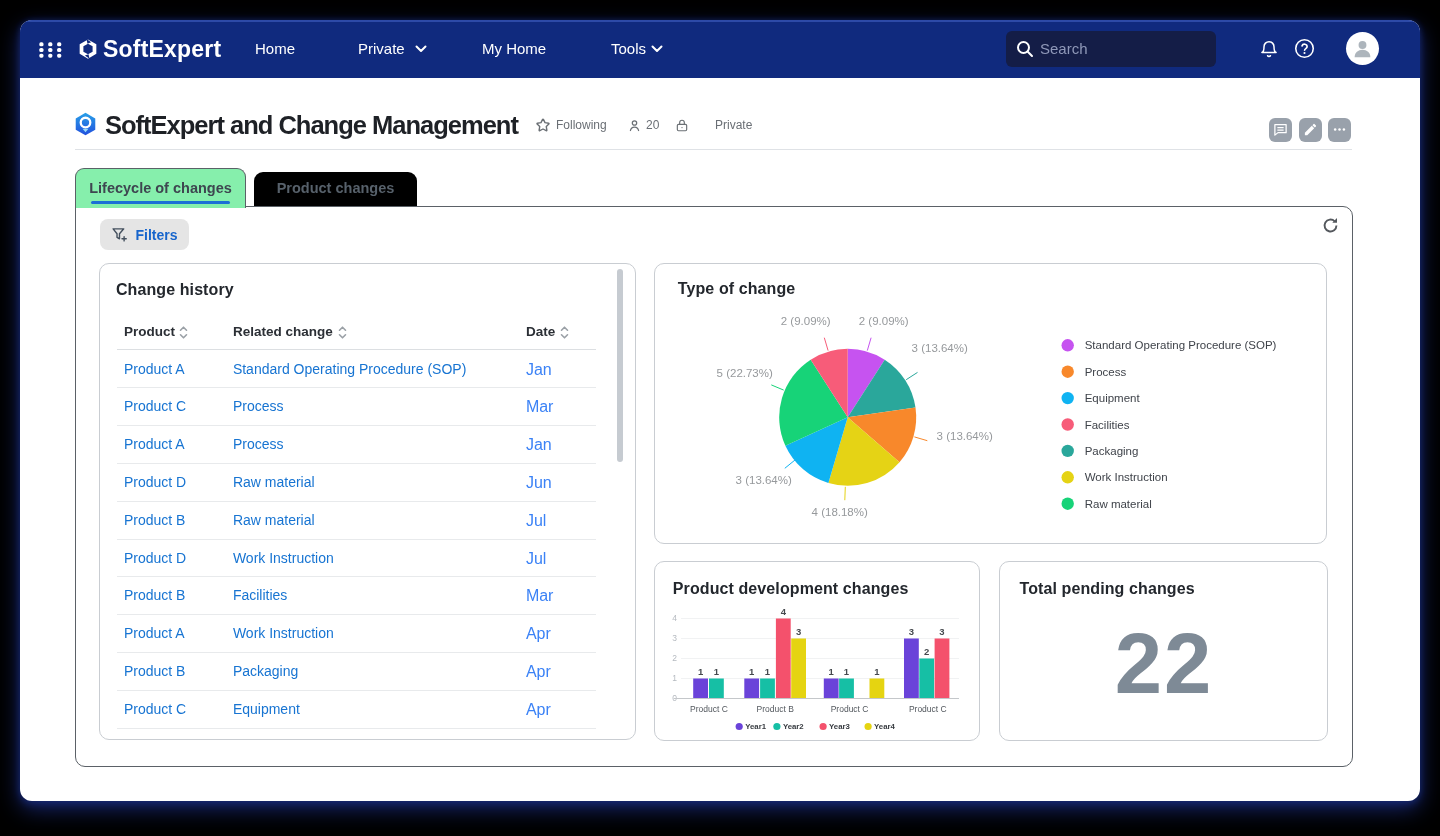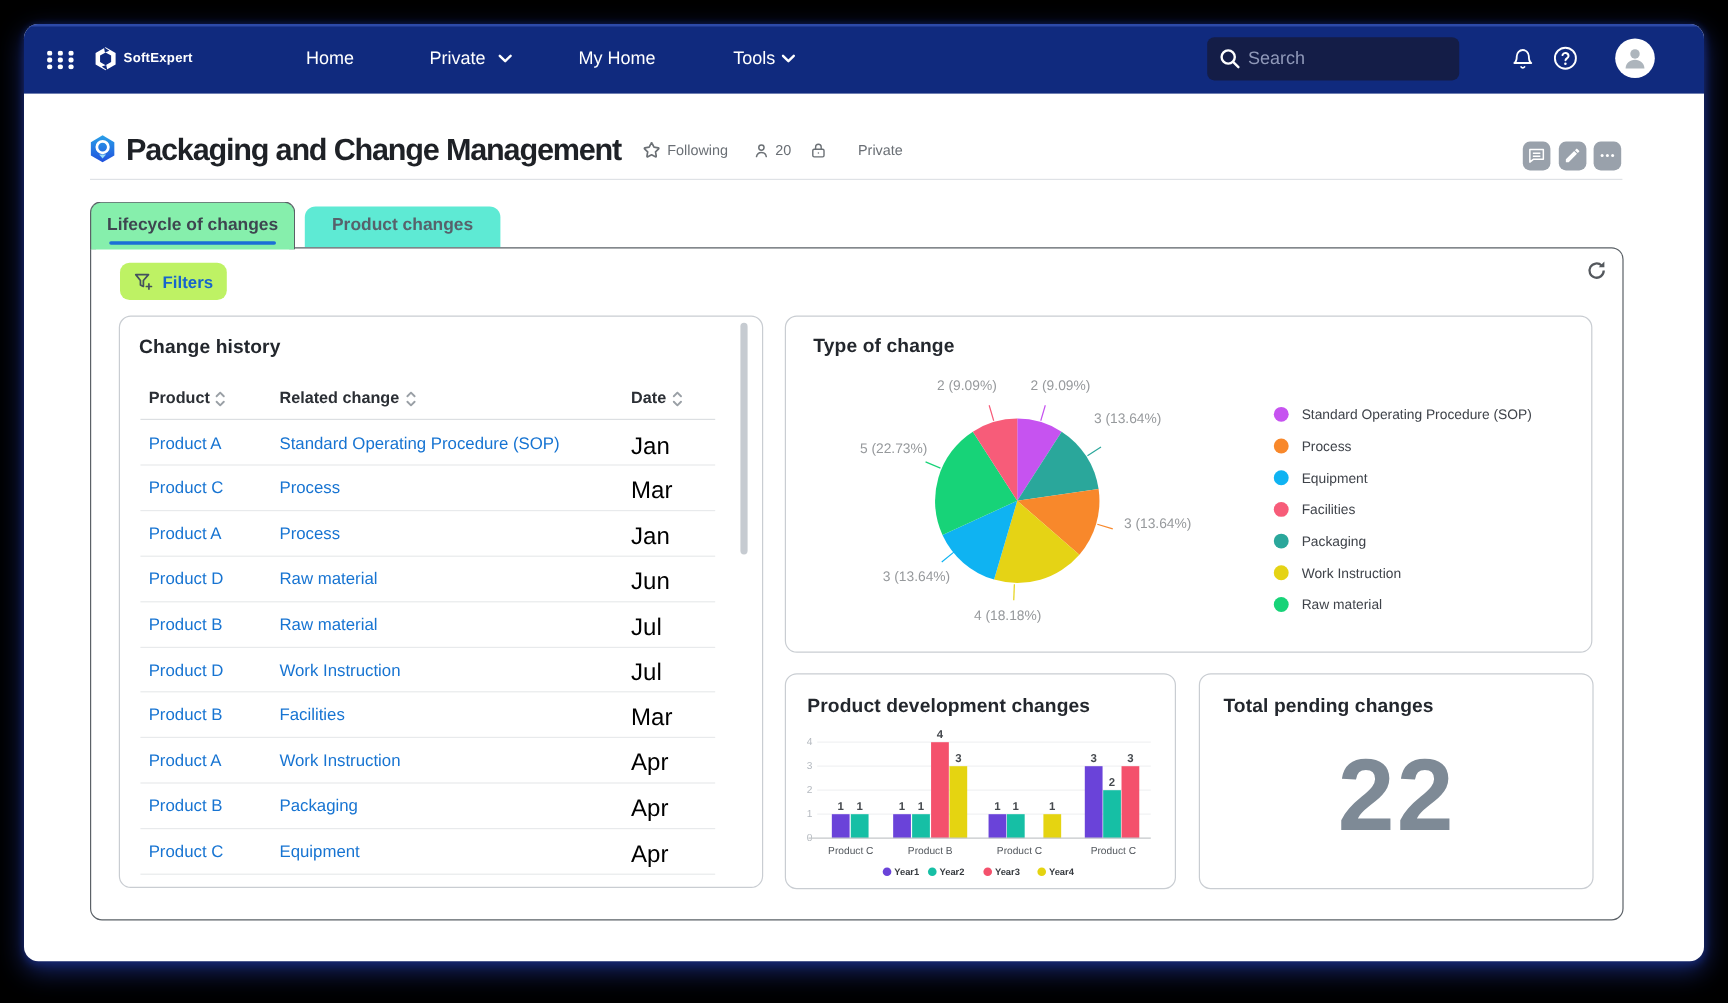--- a/index.html
+++ b/index.html
@@ -3,49 +3,49 @@
 <meta charset="utf-8">
 <style>
 * { margin:0; padding:0; box-sizing:border-box; }
 html,body { width:1440px; height:836px; background:#000; font-family:"Liberation Sans", sans-serif; overflow:hidden; }
 #win { position:absolute; left:20px; top:20px; width:1400px; height:781px; background:#fff; border-radius:12px; box-shadow:0 8px 22px 0 rgba(26,44,124,.85), 0 3px 8px rgba(30,52,140,.5), 0 0 6px rgba(30,55,150,.35); }
 #winclip { position:absolute; inset:0; border-radius:12px; overflow:hidden; }
 .abs { position:absolute; }
 
 #nav { position:absolute; left:0; top:0; width:1400px; height:58px; background:#102a7e; box-shadow:inset 0 2px 0 rgba(70,100,200,.55); }
 .navitem { position:absolute; top:0; height:58px; line-height:58px; color:#fff; font-size:15px; font-weight:500; }
-#logo-text { position:absolute; left:83px; top:0; height:58px; line-height:58px; color:#fff; font-size:11px; font-weight:700; letter-spacing:.2px; }
+#logo-text { position:absolute; left:83px; top:0; height:58px; line-height:58px; color:#fff; font-size:23px; font-weight:700; letter-spacing:.2px; }
 #search { position:absolute; left:986px; top:11px; width:210px; height:36px; background:#141d47; border-radius:6px; color:#8f98b8; font-size:15px; line-height:36px; }
 #avatar { position:absolute; left:1326px; top:12px; width:33px; height:33px; background:#fff; border-radius:50%; }
 
 #title { position:absolute; left:85px; top:91px; font-size:25.5px; font-weight:700; color:#1e2126; letter-spacing:-1px; }
 .meta { position:absolute; top:98px; font-size:12px; color:#6a6f75; font-weight:500; }
 .actbtn { position:absolute; top:98px; width:23px; height:24px; background:#99a1ab; border-radius:6px; }
 #hr1 { position:absolute; left:55px; top:129px; width:1277px; height:1px; background:#dfe2e6; }
 
 #tab1 { position:absolute; left:55px; top:148px; width:171px; height:40px; background:#86efac; border:1.5px solid #5b6167; border-bottom:none; border-radius:9px 9px 0 0; z-index:3; }
 #tab1 span { position:absolute; left:0; right:0; top:11px; text-align:center; font-size:14.5px; font-weight:700; color:#3e4650; }
 #tab1 i { position:absolute; left:15px; right:15px; bottom:4px; height:3px; border-radius:2px; background:#1b6fd6; }
-#tab2 { position:absolute; left:234px; top:152px; width:163px; height:34px; background:#5eead4; border-radius:9px 9px 0 0; z-index:1; }
+#tab2 { position:absolute; left:234px; top:152px; width:163px; height:34px; background:#000000; border-radius:9px 9px 0 0; z-index:1; }
 #tab2 span { position:absolute; left:0; right:0; top:8px; text-align:center; font-size:14.5px; font-weight:700; color:#57616b; }
 #cont { position:absolute; left:55px; top:186px; width:1278px; height:561px; border:1.5px solid #5b6167; border-radius:0 10px 10px 10px; background:#fff; z-index:2; }
 
-#filters { position:absolute; left:23.5px; top:12px; width:89px; height:31px; background:#bef264; border-radius:8px; }
+#filters { position:absolute; left:23.5px; top:12px; width:89px; height:31px; background:#e5e5e5; border-radius:8px; }
 #filters span { position:absolute; left:36px; top:8px; font-size:14px; font-weight:700; color:#1765cc; }
 
 .card { position:absolute; background:#fff; border:1px solid #c9cdd2; border-radius:10px; }
 .cardtitle { position:absolute; font-size:16px; font-weight:700; color:#23272d; letter-spacing:.1px; }
 #card-hist { left:22.9px; top:55.5px; width:537px; height:477px; }
 #card-pie  { left:577.8px; top:56.2px; width:673px; height:281px; }
 #card-bar  { left:577.8px; top:354.3px; width:326px; height:180px; }
 #card-tot  { left:922.5px; top:354.3px; width:329px; height:180px; }
 
 .th { position:absolute; font-size:13.5px; font-weight:700; color:#2b2f35; }
 .tlink { position:absolute; font-size:14px; color:#1774d2; }
-.tdate { position:absolute; left:426px; font-size:20px; color:#000000; }
+.tdate { position:absolute; left:426px; font-size:16px; color:#3b82f6; }
 .tdiv { position:absolute; left:17px; width:479px; height:1px; background:#e8eaec; }
 #num22 { position:absolute; left:0; width:329px; top:53px; text-align:center; font-size:85px; font-weight:700; color:#7e8a96; letter-spacing:2px; }
 </style>
 </head>
 <body>
 <div id="win">
     <div id="winclip">
 
   <div id="nav">
     <svg class="abs" style="left:18.8px;top:21.5px" width="24" height="16" viewBox="0 0 24 16">
@@ -105,21 +105,21 @@
     <defs>
           <linearGradient id="pg" x1="0" y1="0" x2="0" y2="1">
             <stop offset="0" stop-color="#29a0e8"></stop>
             <stop offset="1" stop-color="#2150dd"></stop>
           </linearGradient>
         </defs>
     <path fill="url(#pg)" d="M12 .8 22.2 6.7 V18.4 L12 24.3 1.8 18.4 V6.7 Z"></path>
     <circle cx="12" cy="11" r="5" fill="none" stroke="#fff" stroke-width="2.4"></circle>
     <path d="M9 17.5 h6 L12 21 Z" fill="#9adcf8"></path>
   </svg>
-  <div id="title">Packaging and Change Management</div>
+  <div id="title">SoftExpert and Change Management</div>
   <svg class="abs" style="left:515px;top:97px" width="16" height="16" viewBox="0 0 24 24">
         <path fill="none" stroke="#6b7075" stroke-width="2.1" stroke-linejoin="round" stroke-linecap="round" d="M12 3.2c.3 0 .5.1.6.4l2.4 4.9 5.4.8c.6.1.8.8.4 1.2l-3.9 3.8.9 5.4c.1.6-.5 1-1 .8L12 18l-4.8 2.5c-.5.3-1.1-.2-1-.8l.9-5.4-3.9-3.8c-.4-.4-.2-1.1.4-1.2l5.4-.8 2.4-4.9c.1-.3.3-.4.6-.4z"></path>
       </svg>
   <div class="meta" style="left:536px;">Following</div>
   <svg class="abs" style="left:607px;top:98px" width="15" height="15" viewBox="0 0 24 24">
         <circle cx="12" cy="8" r="3.5" fill="none" stroke="#6b7075" stroke-width="2"></circle>
         <path fill="none" stroke="#6b7075" stroke-width="2" stroke-linecap="round" d="M5.5 20c.7-3.6 3.4-5.5 6.5-5.5s5.8 1.9 6.5 5.5"></path>
       </svg>
   <div class="meta" style="left:626px;">20</div>
   <svg class="abs" style="left:655px;top:98px" width="14" height="15" viewBox="0 0 24 24">

